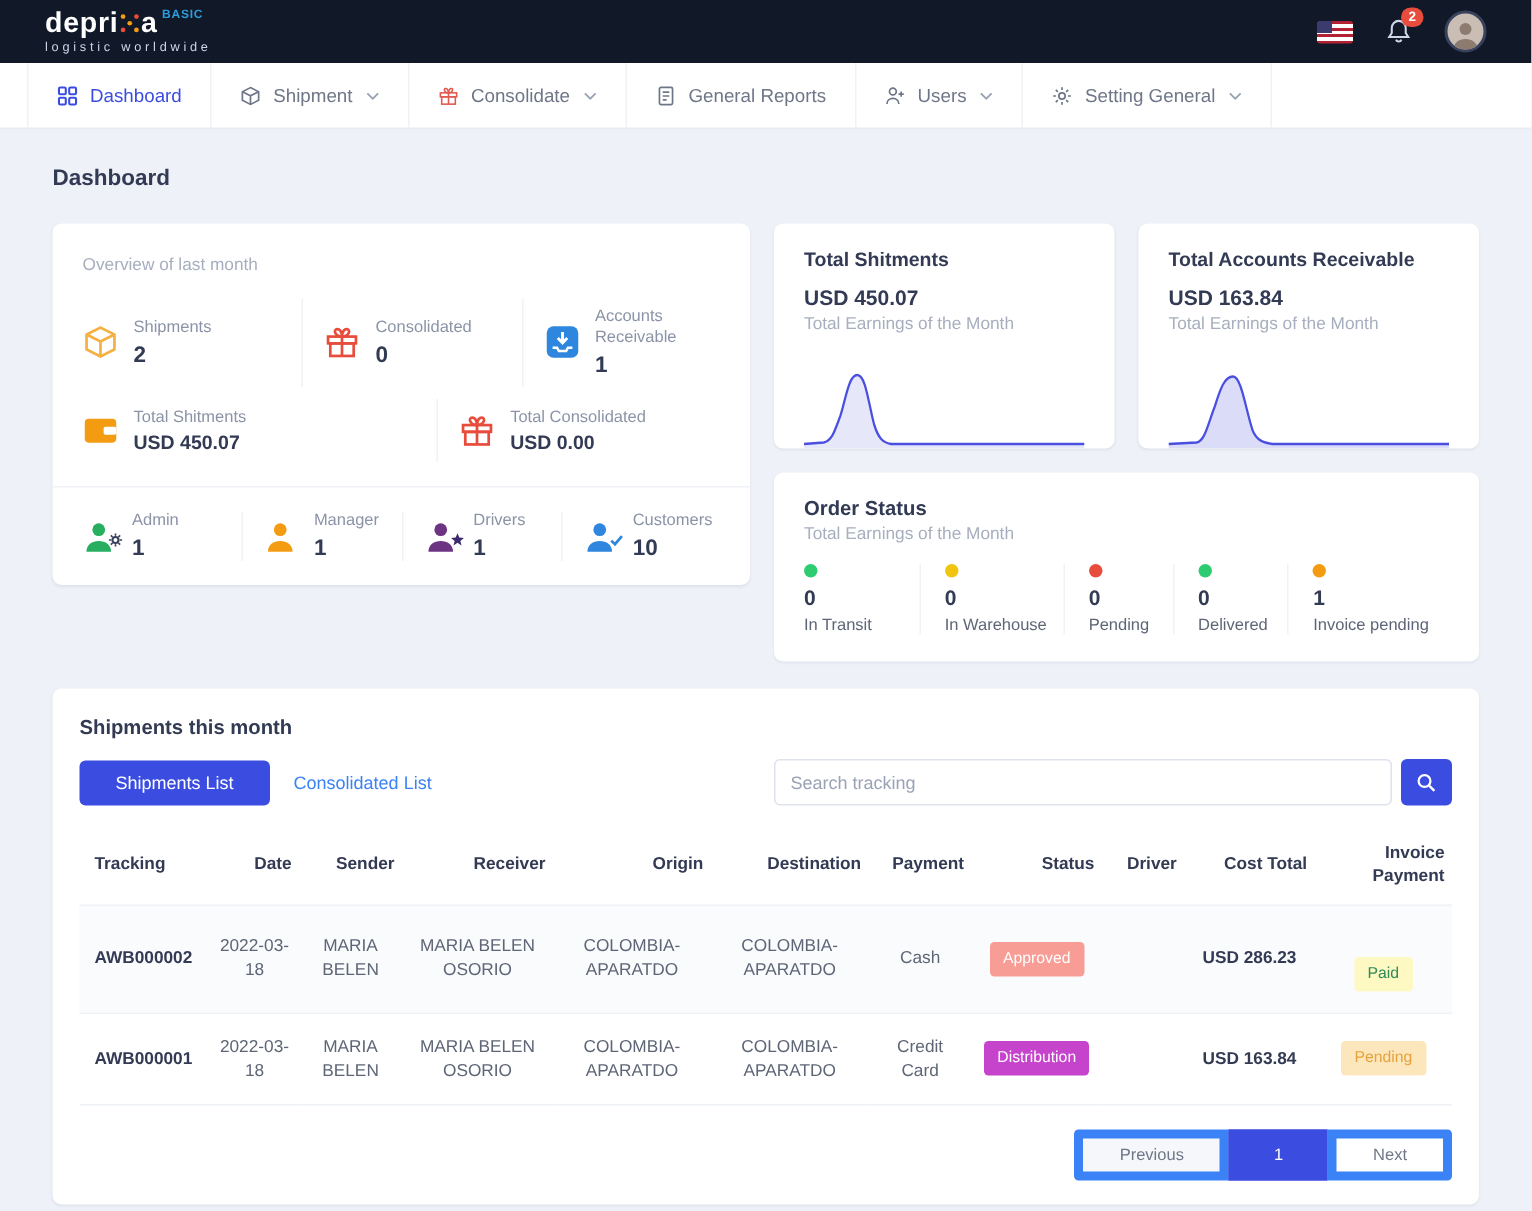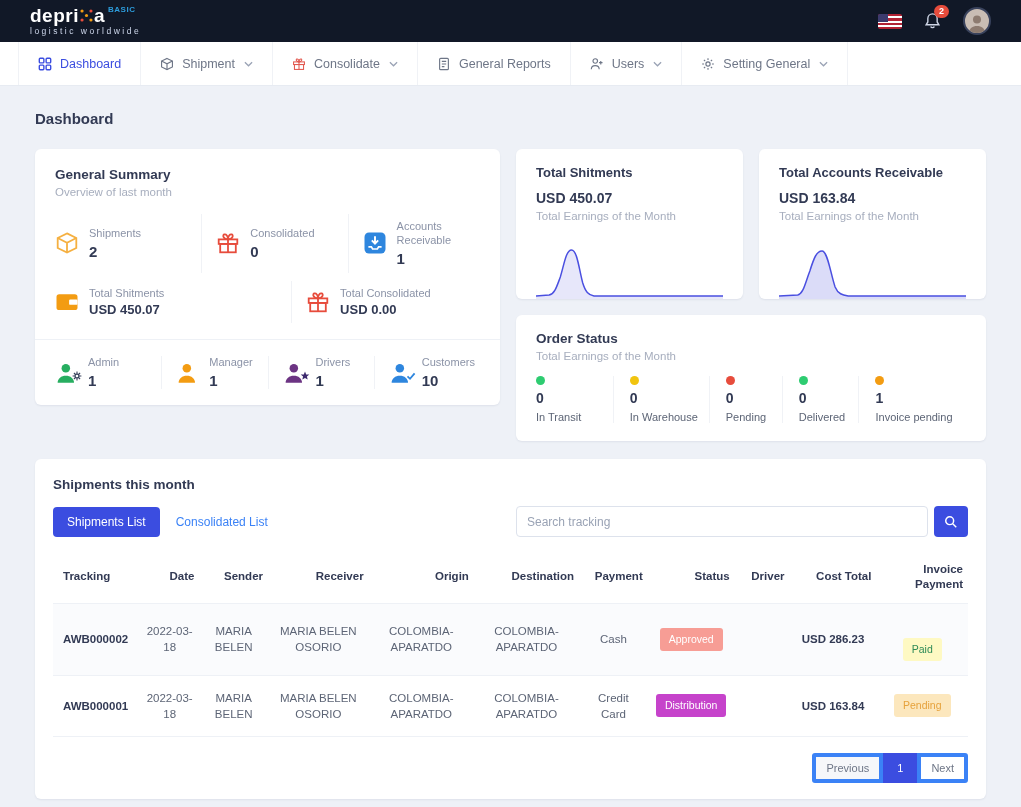--- a/index.html
+++ b/index.html
@@ -72,21 +72,21 @@
   .os-item { display:flex; flex-direction:column; gap:5px; }
   .os-item + .os-item { border-left:1px solid #f0f2f6; padding-left:16px; }
   .dot { width:9px; height:9px; border-radius:50%; display:inline-block; }
   .os-value { font-size:14px; font-weight:700; color:#323a54; }
   .os-label { font-size:11px; color:#5d6576; }
 
   
   .ship-card { margin-top:18px; padding:18px 18px 16px; }
   .ship-title { font-size:13.5px; font-weight:700; color:#323a54; }
   .tabs-row { display:flex; align-items:center; margin-top:14px; gap:16px; }
-  .btn-primary { background:#3b4de0; color:#fff; border:none; border-radius:4px; padding:8px 14px; font-size:12px;
+  .btn-primary { background:#3b4de0; color:#fff; border:none; border-radius:4px; padding:8px 24px; font-size:12px;
                  cursor:pointer; font-family:inherit; }
   .link-tab { color:#3b82f6; font-size:12px; cursor:pointer; text-decoration:none; }
   .search-wrap { margin-left:auto; display:flex; gap:6px; width:452px; }
   .search-wrap input { flex:1; border:1px solid #dde2ec; border-radius:4px; height:31px; padding:0 10px; font-size:12px;
                        color:#555; outline:none; font-family:inherit; }
   .search-wrap input::placeholder { color:#9aa3b5; }
   .search-btn { width:34px; height:31px; background:#3b4de0; border:none; border-radius:4px; cursor:pointer;
                 display:flex; align-items:center; justify-content:center; }
 
   table { width:100%; border-collapse:collapse; margin-top:14px; table-layout:fixed; }
@@ -95,21 +95,21 @@
   td { font-size:11.5px; color:#5d6576; padding:14px 5px; text-align:center; vertical-align:middle; line-height:1.4;
        overflow-wrap:break-word; }
   td:first-child { text-align:left; padding-left:10px; color:#323a54; font-weight:700; }
   tbody tr { border-top:1px solid #eef1f6; }
   tbody tr:first-child { background:#fafbfd; }
   tbody tr:last-child { border-bottom:1px solid #eef1f6; }
   .badge { display:inline-block; font-size:10.5px; padding:4px 9px; border-radius:3px; white-space:nowrap; }
   .bold-cell { font-weight:700; color:#323a54; }
 
   .pagination { display:flex; justify-content:flex-end; margin-top:16px; }
-  .page-btn { font-size:11px; border:4px solid #3b82f6; padding:5px 10px; color:#6e7687; cursor:pointer; background:#fff; }
+  .page-btn { font-size:11px; border:6px solid #3b82f6; padding:5px 24px; color:#6e7687; cursor:pointer; background:#fff; }
   .page-btn.prev { border-radius:3px 0 0 3px; background:#f6f7fa; }
   .page-btn.current { background:#3b4de0; color:#fff; border-color:#3b4de0; }
   .page-btn.next { border-radius:0 3px 3px 0; }
 </style>
 </head>
 <body>
 
 <div class="app">
 
   <header class="topbar">
@@ -225,21 +225,20 @@
     </div>
   </nav>
 
   <main class="content">
     <h1 class="page-title">Dashboard</h1>
 
     <div class="grid-top">
 
       <section class="card gs-card">
         <div class="gs-head">
-          <h2 class="gs-title">General Summary</h2>
           <p class="gs-sub">Overview of last month</p>
         </div>
         <div class="gs-row gs-row1">
           <div class="gs-stat">
             <span class="icon-wrap" style="color: rgb(245, 176, 65);">
                 <svg width="24" height="24" viewBox="0 0 16 16" fill="none" stroke="currentColor" stroke-width="1.2">
                   <path d="M8 1.6 14.2 4.7v6.6L8 14.4 1.8 11.3V4.7z"></path>
                   <path d="M1.8 4.7 8 7.8l6.2-3.1M8 7.8v6.6"></path>
                 </svg>
               </span>

